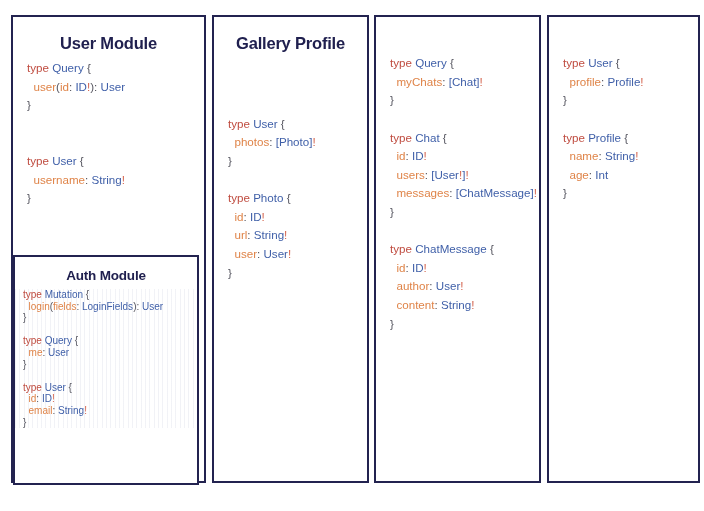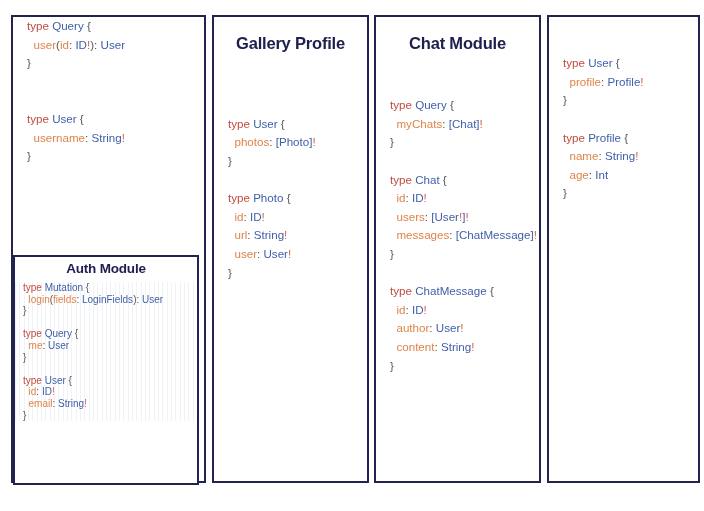--- a/index.html
+++ b/index.html
@@ -42,21 +42,21 @@
     margin-bottom: 6px;
   }
 
   
   .module.nested {
     position: absolute;
     border: 2px solid #232350;
   }
   .module.nested > .module-title {
     font-size: 13.5px;
-    margin-top: 4px;
+    margin-top: 11px;
     margin-bottom: 6px;
   }
 
   
   .code {
     font-family: Liberation Sans, sans-serif;
     white-space: pre;
     color: #555566;
   }
   .code.big {
@@ -93,39 +93,39 @@
   .blank { display: block; height: 18.6px; }
   .code.small .blank { height: 11.6px; }
 
   .codewrap { position: relative; }
 </style>
 </head>
 <body>
 
 <div id="board">
     <div class="module top-level" style="left: 11px; top: 15px; width: 195px; height: 468px;">
+      <div class="module-title">User Module</div>
       <div class="codewrap">
         <div class="code big"><div><span class="k">type </span><span class="t">Query</span><span class="p"> {</span></div><div><span class="p">  </span><span class="f">user</span><span class="p">(</span><span class="f">id</span><span class="p">: </span><span class="t">ID</span><span class="bang">!</span><span class="p">): </span><span class="t">User</span></div><div><span class="p">}</span></div><div class="blank">&nbsp;</div><div class="blank">&nbsp;</div><div><span class="k">type </span><span class="t">User</span><span class="p"> {</span></div><div><span class="p">  </span><span class="f">username</span><span class="p">: </span><span class="t">String</span><span class="bang">!</span></div><div><span class="p">}</span></div></div>
       </div>
       <div class="module nested" style="left: 0px; top: 238px; width: 186px; height: 230px;">
         <div class="module-title">Auth Module</div>
         <div class="codewrap">
           <div class="gridlines"></div>
           <div class="code small"><div><span class="k">type </span><span class="t">Mutation</span><span class="p"> {</span></div><div><span class="p">  </span><span class="f">login</span><span class="p">(</span><span class="f">fields</span><span class="p">: </span><span class="t">LoginFields</span><span class="p">): </span><span class="t">User</span></div><div><span class="p">}</span></div><div class="blank">&nbsp;</div><div><span class="k">type </span><span class="t">Query</span><span class="p"> {</span></div><div><span class="p">  </span><span class="f">me</span><span class="p">: </span><span class="t">User</span></div><div><span class="p">}</span></div><div class="blank">&nbsp;</div><div><span class="k">type </span><span class="t">User</span><span class="p"> {</span></div><div><span class="p">  </span><span class="f">id</span><span class="p">: </span><span class="t">ID</span><span class="bang">!</span></div><div><span class="p">  </span><span class="f">email</span><span class="p">: </span><span class="t">String</span><span class="bang">!</span></div><div><span class="p">}</span></div></div>
         </div>
       </div>
     </div>
     <div class="module top-level" style="left: 212px; top: 15px; width: 157px; height: 468px;">
       <div class="module-title">Gallery Profile</div>
       <div class="codewrap">
         <div class="code big"><div class="blank">&nbsp;</div><div class="blank">&nbsp;</div><div class="blank">&nbsp;</div><div><span class="k">type </span><span class="t">User</span><span class="p"> {</span></div><div><span class="p">  </span><span class="f">photos</span><span class="p">: </span><span class="t">[Photo]</span><span class="bang">!</span></div><div><span class="p">}</span></div><div class="blank">&nbsp;</div><div><span class="k">type </span><span class="t">Photo</span><span class="p"> {</span></div><div><span class="p">  </span><span class="f">id</span><span class="p">: </span><span class="t">ID</span><span class="bang">!</span></div><div><span class="p">  </span><span class="f">url</span><span class="p">: </span><span class="t">String</span><span class="bang">!</span></div><div><span class="p">  </span><span class="f">user</span><span class="p">: </span><span class="t">User</span><span class="bang">!</span></div><div><span class="p">}</span></div></div>
       </div>
     </div>
     <div class="module top-level" style="left: 374px; top: 15px; width: 167px; height: 468px;">
-      <div class="module-title">Chat Module</div>
       <div class="codewrap">
         <div class="code big"><div class="blank">&nbsp;</div><div class="blank">&nbsp;</div><div><span class="k">type </span><span class="t">Query</span><span class="p"> {</span></div><div><span class="p">  </span><span class="f">myChats</span><span class="p">: </span><span class="t">[Chat]</span><span class="bang">!</span></div><div><span class="p">}</span></div><div class="blank">&nbsp;</div><div><span class="k">type </span><span class="t">Chat</span><span class="p"> {</span></div><div><span class="p">  </span><span class="f">id</span><span class="p">: </span><span class="t">ID</span><span class="bang">!</span></div><div><span class="p">  </span><span class="f">users</span><span class="p">: </span><span class="t">[User</span><span class="bang">!</span><span class="t">]</span><span class="bang">!</span></div><div><span class="p">  </span><span class="f">messages</span><span class="p">: </span><span class="t">[ChatMessage]</span><span class="bang">!</span></div><div><span class="p">}</span></div><div class="blank">&nbsp;</div><div><span class="k">type </span><span class="t">ChatMessage</span><span class="p"> {</span></div><div><span class="p">  </span><span class="f">id</span><span class="p">: </span><span class="t">ID</span><span class="bang">!</span></div><div><span class="p">  </span><span class="f">author</span><span class="p">: </span><span class="t">User</span><span class="bang">!</span></div><div><span class="p">  </span><span class="f">content</span><span class="p">: </span><span class="t">String</span><span class="bang">!</span></div><div><span class="p">}</span></div></div>
       </div>
     </div>
     <div class="module top-level" style="left: 547px; top: 15px; width: 153px; height: 468px;">
       <div class="codewrap">
         <div class="code big"><div class="blank">&nbsp;</div><div class="blank">&nbsp;</div><div><span class="k">type </span><span class="t">User</span><span class="p"> {</span></div><div><span class="p">  </span><span class="f">profile</span><span class="p">: </span><span class="t">Profile</span><span class="bang">!</span></div><div><span class="p">}</span></div><div class="blank">&nbsp;</div><div><span class="k">type </span><span class="t">Profile</span><span class="p"> {</span></div><div><span class="p">  </span><span class="f">name</span><span class="p">: </span><span class="t">String</span><span class="bang">!</span></div><div><span class="p">  </span><span class="f">age</span><span class="p">: </span><span class="t">Int</span></div><div><span class="p">}</span></div></div>
       </div>
     </div>
   </div>

